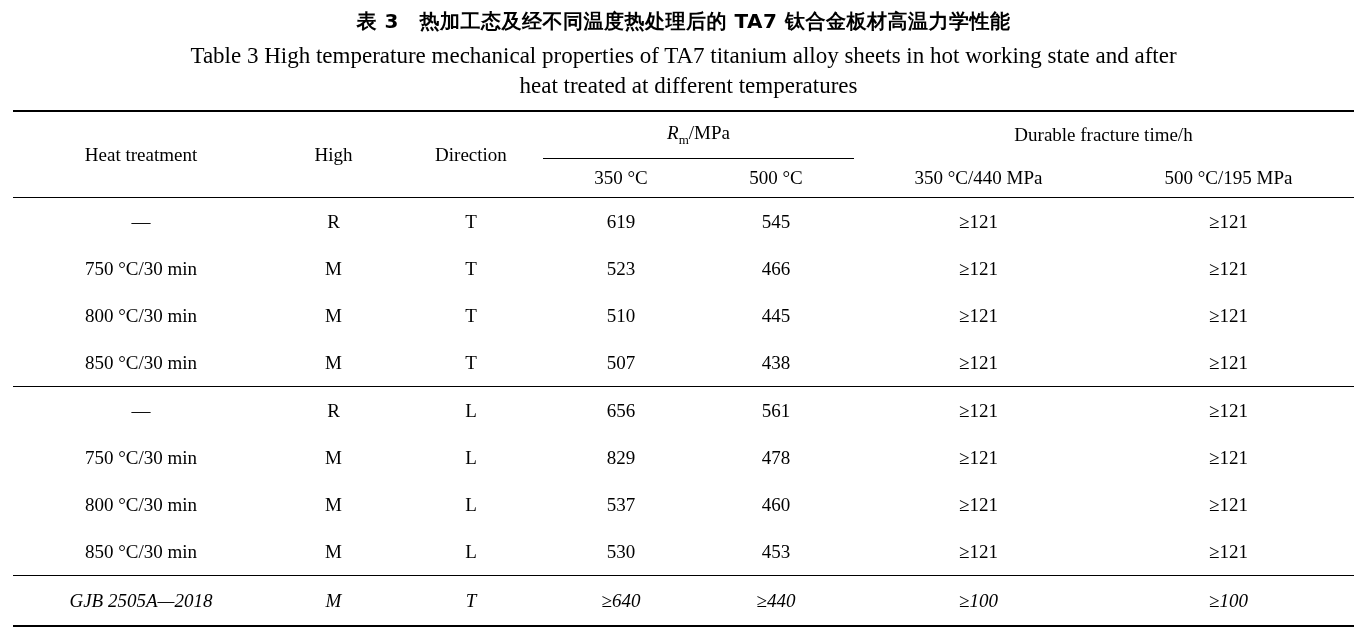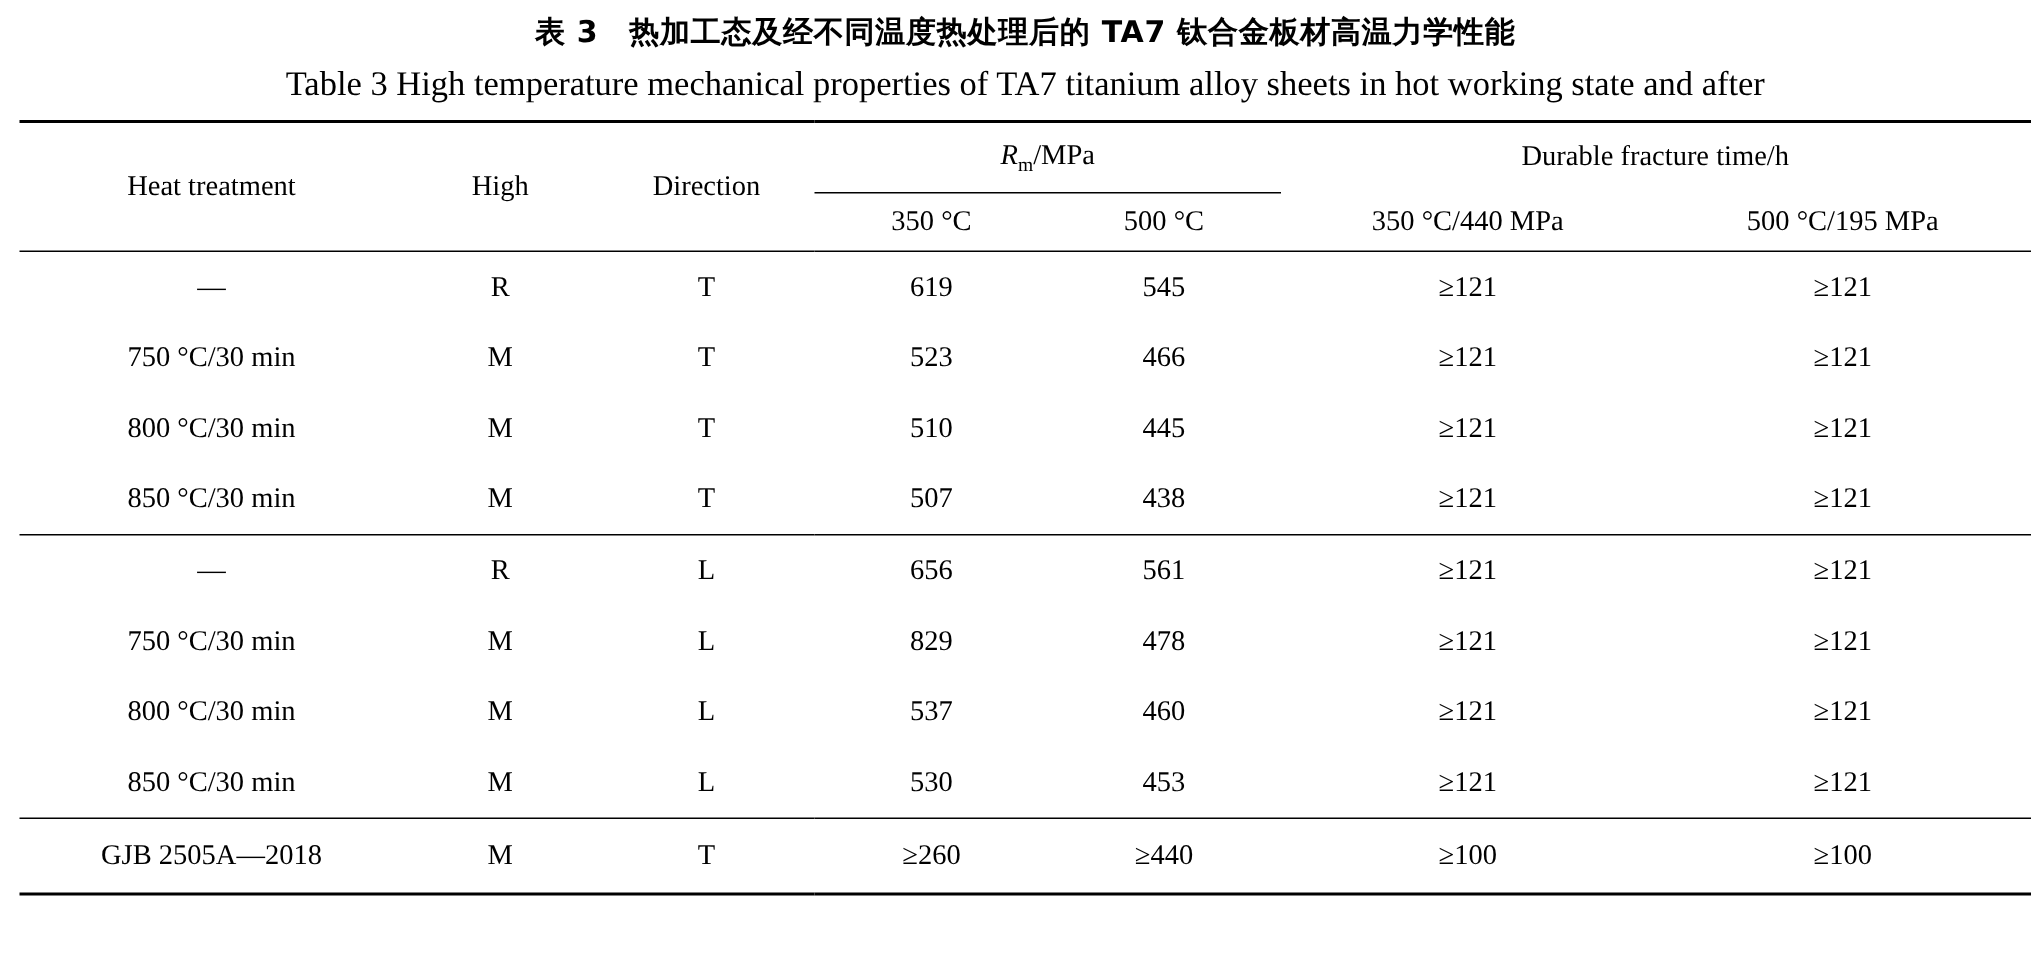--- a/index.html
+++ b/index.html
@@ -61,20 +61,21 @@
     height: 46px;
   }
   tr.headrow2 td {
     height: 38px;
   }
   tr.datarow td {
     height: 47px;
   }
   tr.lastrow td {
     height: 49px;
+    font-style: italic;
   }
   .bt-thick {
     border-top: 2.5px solid #000;
   }
   .bb-thick {
     border-bottom: 2.5px solid #000;
   }
   .bb-thin {
     border-bottom: 1.2px solid #000;
   }
@@ -98,20 +99,21 @@
 </style>
 </head>
 <body>
 
 <div class="page">
 
   <div class="caption-cn">表 3　热加工态及经不同温度热处理后的 TA7 钛合金板材高温力学性能</div>
 
   <div class="caption-en">
     <span>Table 3    High temperature mechanical properties of TA7 titanium alloy sheets in hot working state and after</span>
+    <span class="line2">heat treated at different temperatures</span>
   </div>
 
   <table class="tbl">
     <colgroup>
       <col class="col-ht">
       <col class="col-state">
       <col class="col-dir">
       <col class="col-rm1">
       <col class="col-rm2">
       <col class="col-d1">
@@ -204,21 +206,21 @@
         <td class="bb-thin">L</td>
         <td class="bb-thin">530</td>
         <td class="bb-thin">453</td>
         <td class="bb-thin">≥121</td>
         <td class="bb-thin">≥121</td>
       </tr>
       <tr class="lastrow">
         <td class="bb-thick">GJB 2505A—2018</td>
         <td class="bb-thick">M</td>
         <td class="bb-thick">T</td>
-        <td class="bb-thick">≥260</td>
+        <td class="bb-thick">≥640</td>
         <td class="bb-thick">≥440</td>
         <td class="bb-thick">≥100</td>
         <td class="bb-thick">≥100</td>
       </tr>
     </tbody>
   </table>
 
 </div>
 
 </body></html>

